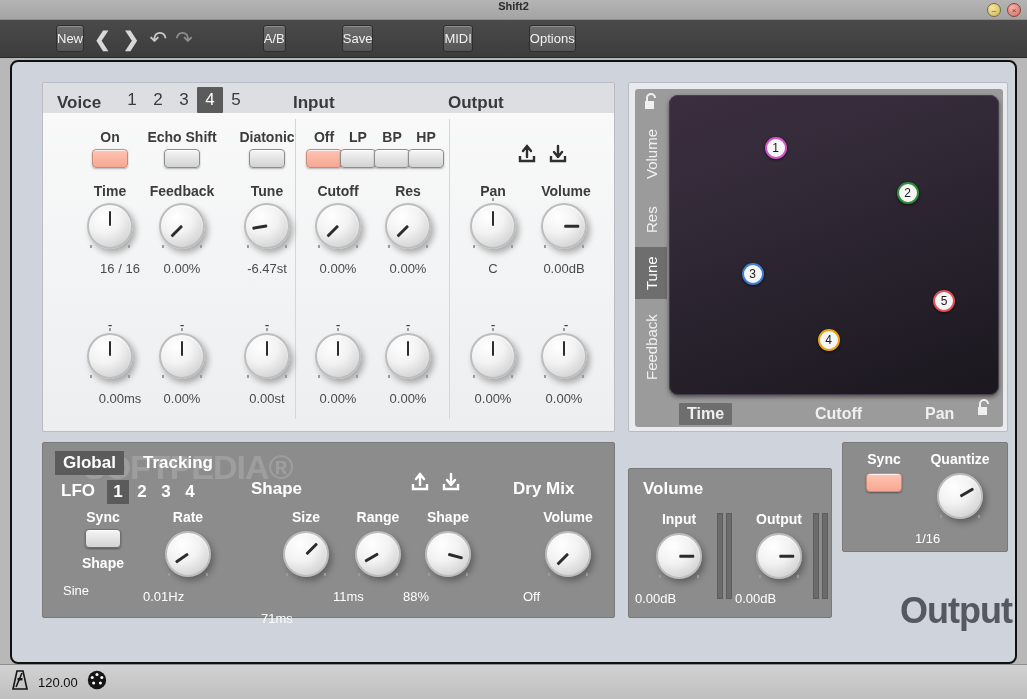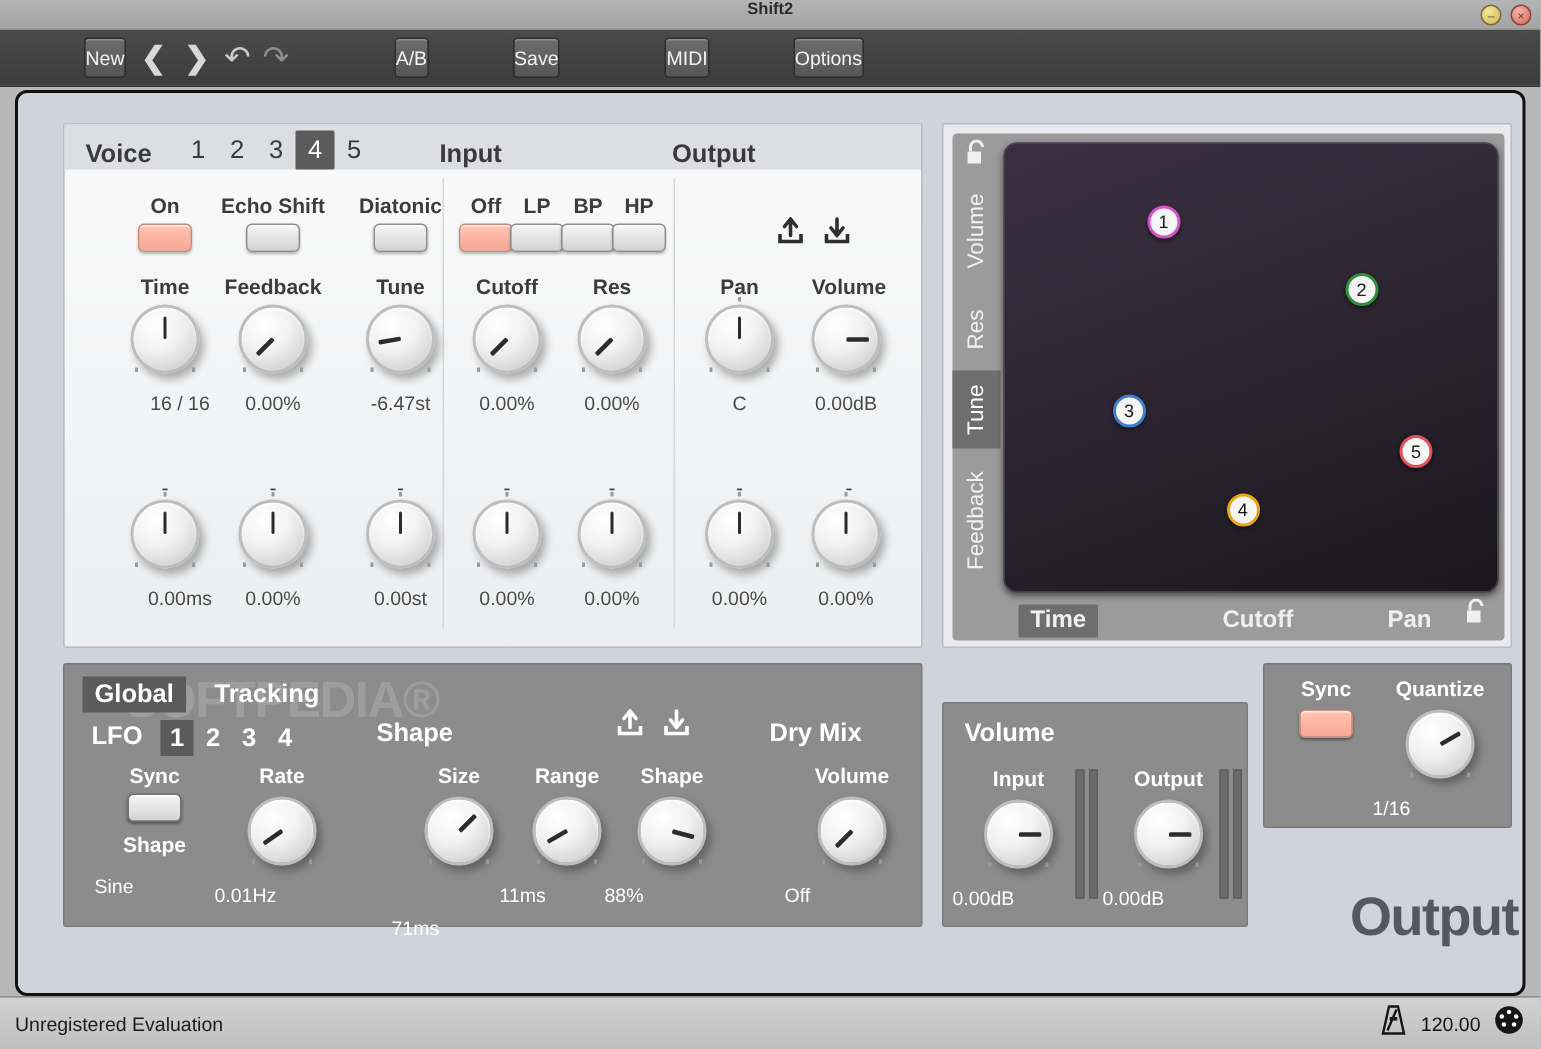--- a/index.html
+++ b/index.html
@@ -612,21 +612,20 @@
     </div>
     <span class="gval" style="left:72px; top:88px; width:90px;">1/16</span>
   </div>
 
   <div class="brand">Output</div>
 
 </div>
 </div>
 
 <div class="statusbar">
-  <span class="status-text">Unregistered Evaluation</span>
   <div class="status-right">
     <span>
       <svg width="20" height="22" viewBox="0 0 20 22">
         <path d="M7 2 L13 2 L17 20 L3 20 Z" stroke="#151515" stroke-width="1.6" fill="none"></path>
         <path d="M12 4 L6 18" stroke="#151515" stroke-width="1.6"></path>
         <rect x="7.5" y="9" width="5" height="2.4" fill="#151515"></rect>
       </svg>
     </span>
     <span class="bpm">120.00</span>
     <span>

